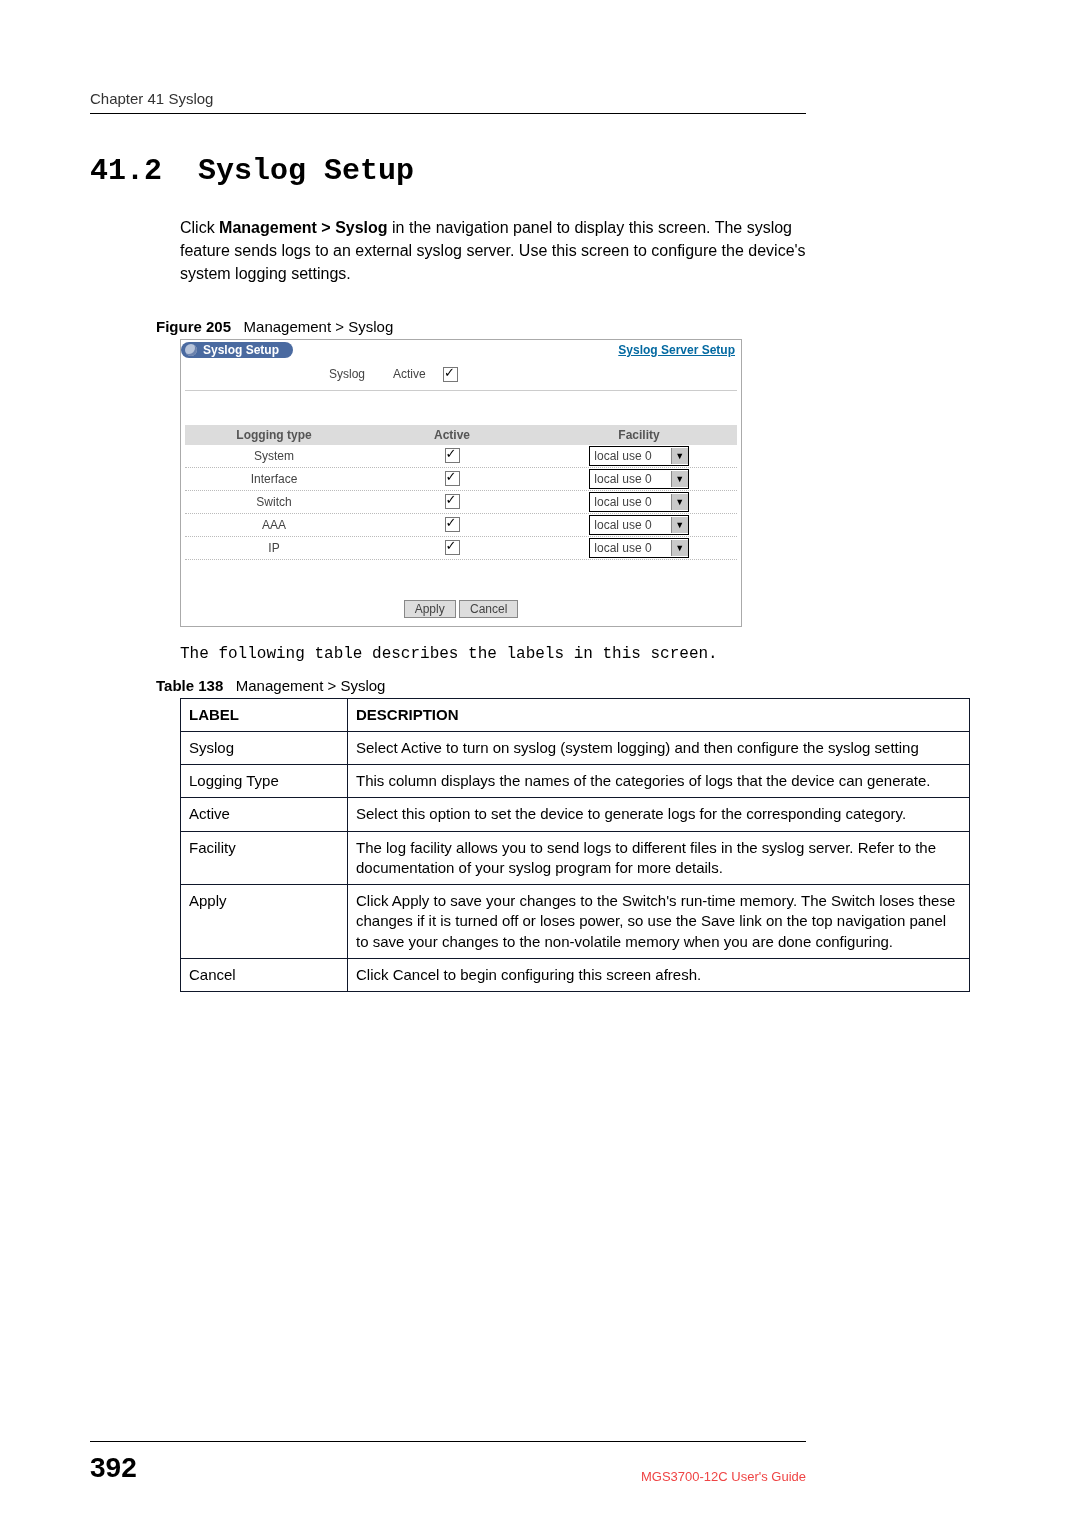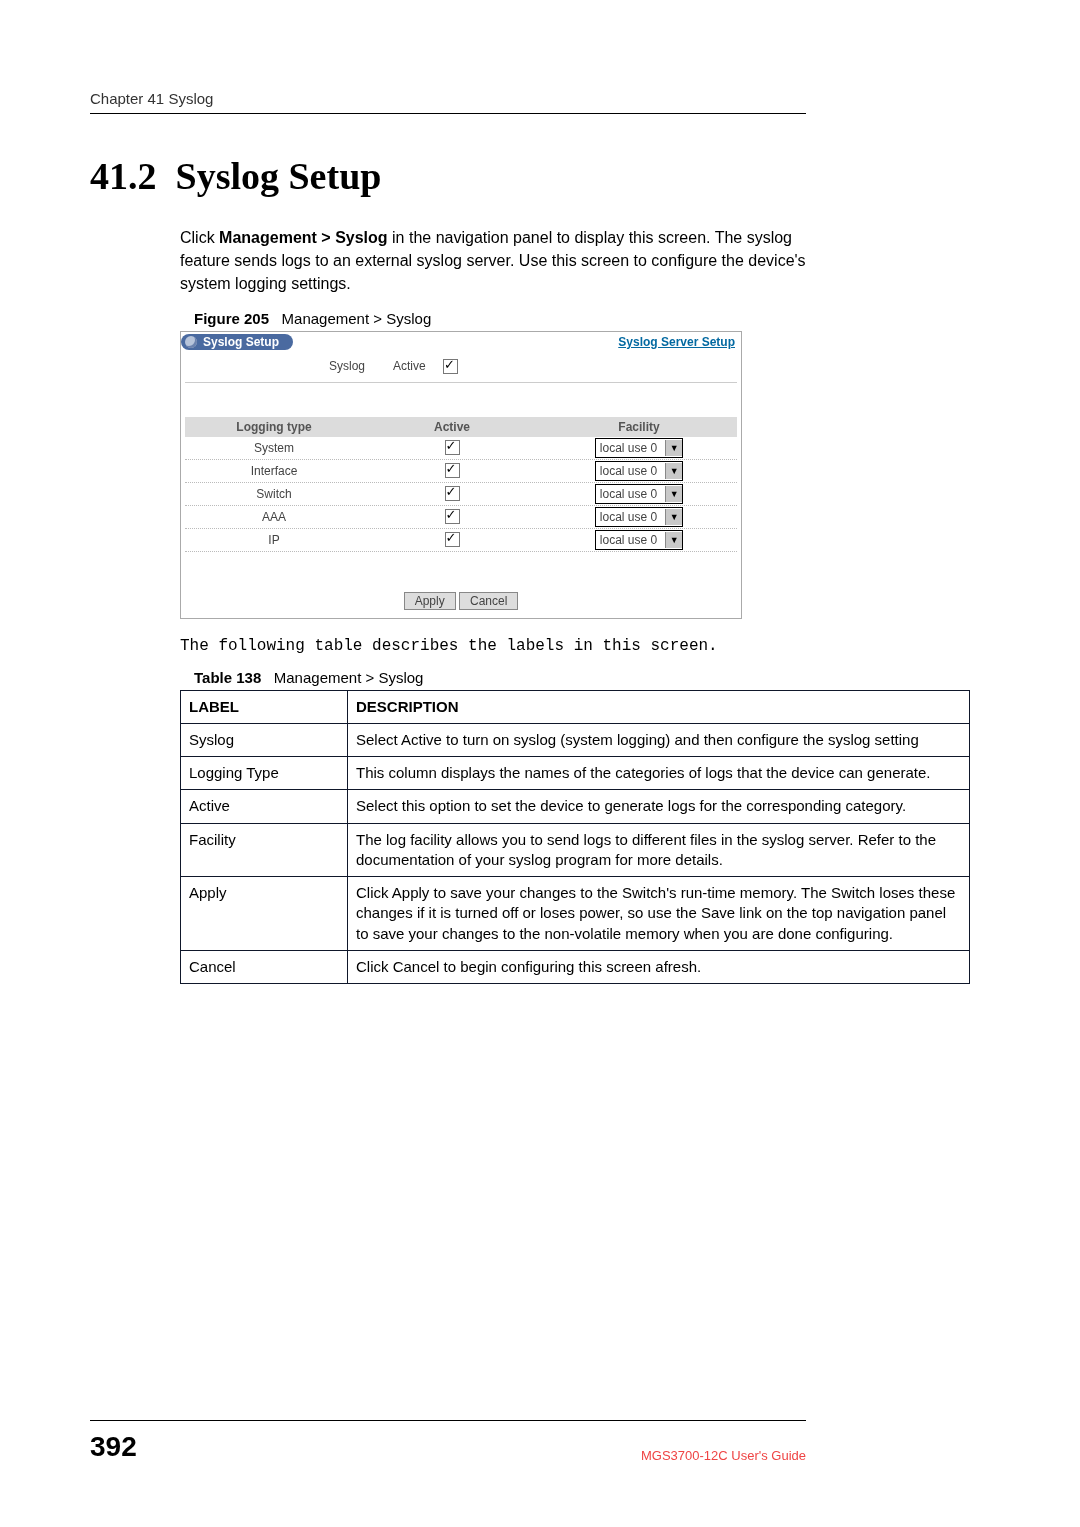--- a/index.html
+++ b/index.html
@@ -18,34 +18,34 @@
     background: #fff;
   }
   .running-header {
     font-size: 15px;
     color: #333;
     padding-bottom: 6px;
     border-bottom: 1px solid #000;
     margin-bottom: 40px;
   }
   h1.section-title {
-    font-family: Liberation Serif, serif;
-    font-weight: bold;
-    font-size: 38px;
+    font-family: Liberation Mono, monospace;
+    font-weight: bold;
+    font-size: 30px;
     margin: 0 0 28px 0;
   }
   .body-text {
     margin-left: 90px;
     font-size: 16px;
     line-height: 1.45;
-    margin-bottom: 14px;
+    margin-bottom: 32px;
   }
   .body-text .bold-path { font-weight: bold; }
   .caption {
-    margin-left: 104px;
+    margin-left: 66px;
     font-size: 15px;
     margin-bottom: 4px;
   }
   .caption .cap-bold {
     font-family: Arial, Helvetica, sans-serif;
     font-weight: bold;
   }
   
   .figure-box {
     margin-left: 90px;
@@ -147,21 +147,21 @@
   .fig-select {
     display: inline-flex;
     align-items: center;
     border: 1px solid #000;
     background: #fff;
     font-size: 12px;
     height: 18px;
     line-height: 16px;
     padding: 0 0 0 4px;
   }
-  .fig-select .sel-text { padding-right: 8px; }
+  .fig-select .sel-text { padding-right: 19px; }
   .fig-select .sel-arrow {
     width: 16px; height: 16px;
     background: #c9c9c9;
     border-left: 1px solid #888;
     display: inline-flex;
     align-items: center; justify-content: center;
     font-size: 9px; color: #000;
   }
   .fig-buttons {
     text-align: center;
@@ -198,21 +198,21 @@
   }
   .desc-table th {
     font-family: Arial, Helvetica, sans-serif;
     font-weight: bold;
   }
   .dcol-label { width: 150px; }
   
   .footer {
     position: absolute;
     left: 90px; right: 90px;
-    bottom: 64px;
+    bottom: 43px;
     border-top: 1px solid #000;
     padding-top: 10px;
     display: flex;
     justify-content: space-between;
     align-items: flex-end;
   }
   .footer .pagenum {
     font-family: Arial, Helvetica, sans-serif;
     font-weight: bold;
     font-size: 28px;

